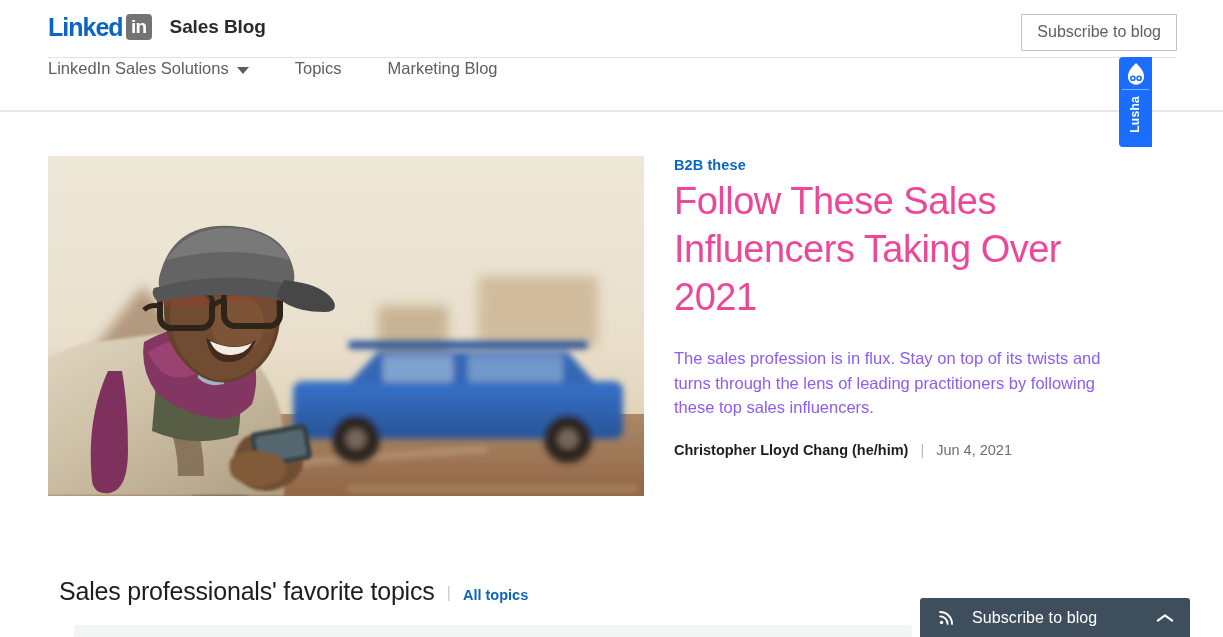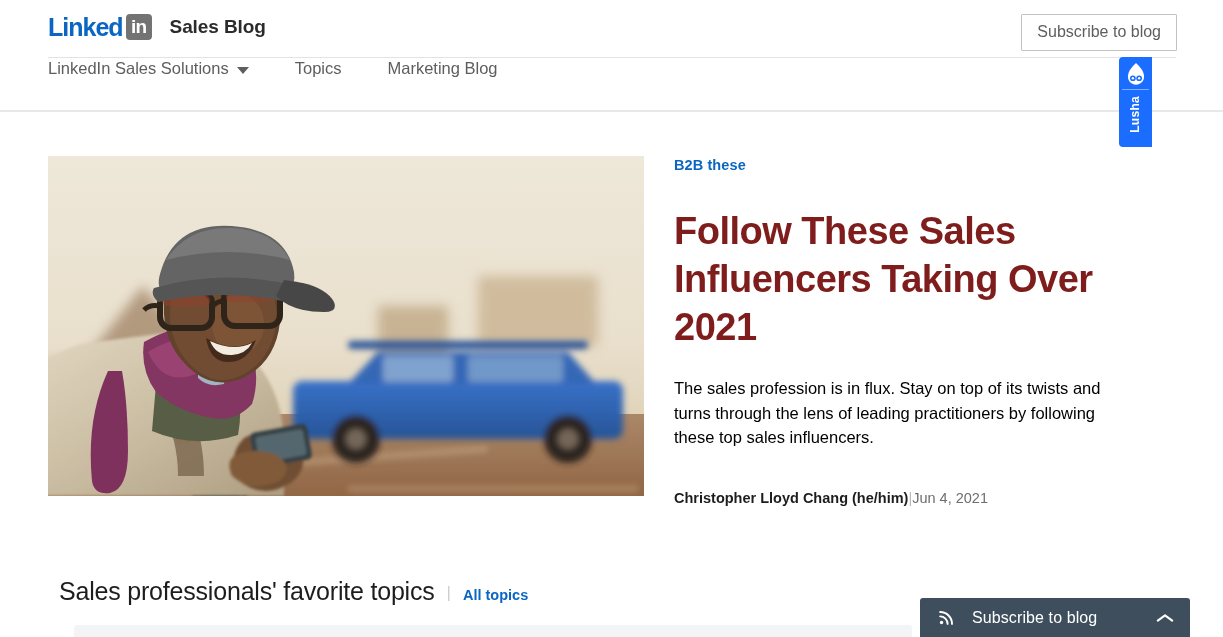--- a/index.html
+++ b/index.html
@@ -90,31 +90,31 @@
 
   .hero-text {
     position: absolute; left: 626px; top: 0; width: 460px;
   }
   .cat-link {
     font-size: 14.5px; color: #0a66c2; font-weight: bold;
     line-height: 18px; cursor: pointer; display: inline-block;
     letter-spacing: 0.1px;
   }
   .headline {
-    margin: 33px 0 0 0; font-size: 38px; line-height: 48px;
-    color: #7f1d1d; font-weight: bold; letter-spacing: -0.5px;
+    margin: 3px 0 0 0; font-size: 38px; line-height: 48px;
+    color: #ec4899; font-weight: normal; letter-spacing: -0.5px;
     cursor: pointer; max-width: 420px;
   }
   .excerpt {
     margin: 25px 0 0 0; font-size: 16.5px; line-height: 24.5px;
-    color: #000000; max-width: 470px;
+    color: #8b5cf6; max-width: 470px;
   }
   .byline {
-    margin-top: 38px; font-size: 14.5px; line-height: 20px;
-    display: flex; align-items: center; gap: 0; text-align: center;
+    margin-top: 20px; font-size: 14.5px; line-height: 20px;
+    display: flex; align-items: center; gap: 12px; text-align: center;
   }
   .byline .author { color: #1d1d1d; font-weight: bold; cursor: pointer; }
   .byline .sep { color: #b9b9b9; }
   .byline .date { color: #6e6e6e; }
 
   
   .topics-head {
     position: absolute; left: 48px; top: 575px;
     display: flex; align-items: baseline; gap: 12px; margin-left: 11px;
   }

